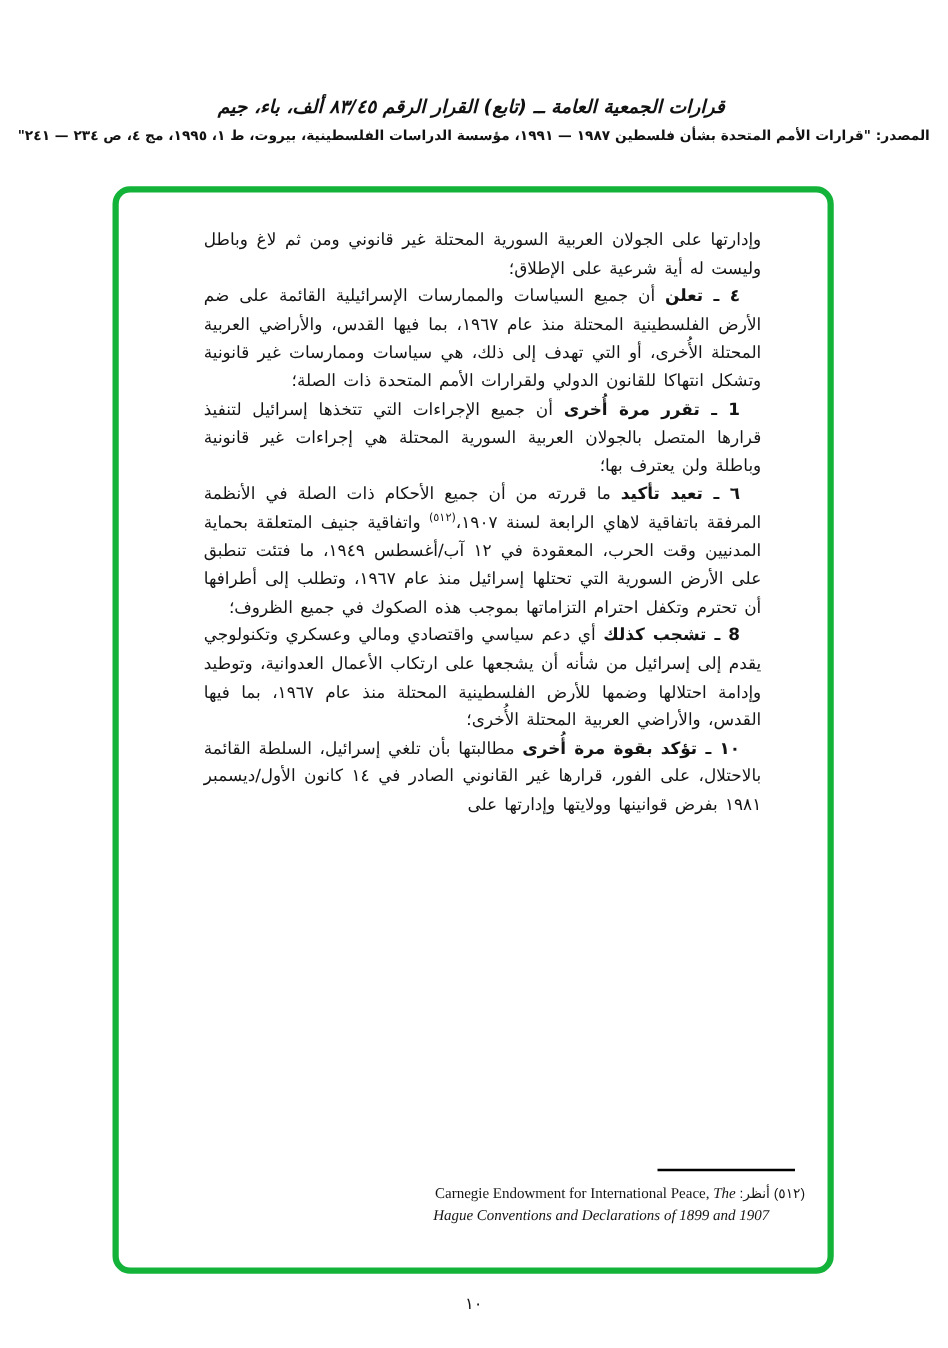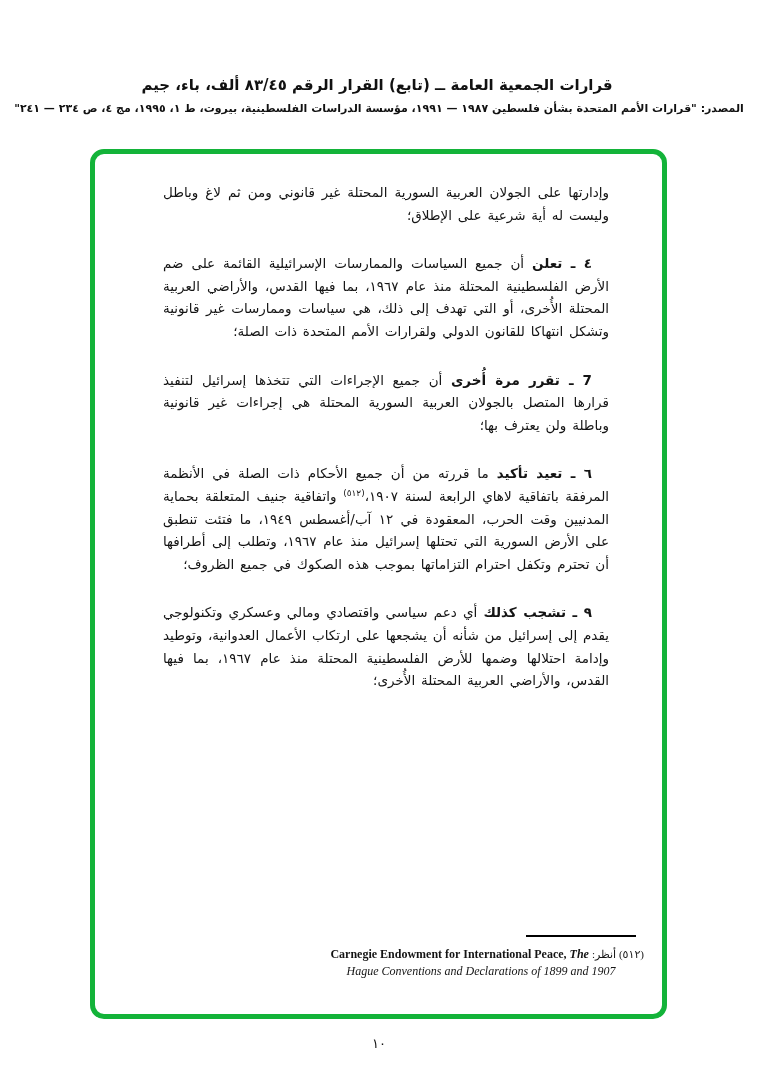--- a/index.html
+++ b/index.html
@@ -20,20 +20,21 @@
   }
   .hdr1 {
     position: absolute;
     top: 76px; left: 0; right: 4px;
     direction: rtl;
     text-align: center;
     font-weight: bold;
     font-size: 15px;
     color: #111;
     white-space: nowrap;
+    font-style: italic;
   }
   .hdr2 {
     position: absolute;
     top: 102px; left: 0; right: 0;
     direction: rtl;
     text-align: center;
     font-weight: bold;
     font-size: 11px;
     color: #111;
     white-space: nowrap;
@@ -52,21 +53,21 @@
     top: 27px; right: 53px;
     width: 446px;
     direction: rtl;
     text-align: justify;
     font-size: 13.5px;
     line-height: 22.6px;
     word-spacing: 1.5px;
     color: #141414;
   }
   .text-col p { margin: 0; }
-  .text-col p.indent { text-indent: 17px; margin-top: 26px; }
+  .text-col p.indent { text-indent: 17px; }
   .text-col b { font-weight: bold; }
   sup.fnref {
     font-size: 9px;
     line-height: 0;
     vertical-align: super;
   }
   .fn-sep {
     position: absolute;
     top: 781px; right: 26px;
     width: 110px;
@@ -80,25 +81,25 @@
     font-size: 12px;
     line-height: 17px;
     color: #141414;
   }
   .fn-line1 {
     direction: rtl;
     text-align: right;
     white-space: nowrap;
   }
   .fn-ar {
-    font-family: Liberation Serif, serif;
+    font-family: Liberation Sans, sans-serif;
     font-size: 11px;
     text-align: right;
   }
-  .fn-en { direction: ltr; unicode-bidi: embed; font-weight: bold; }
+  .fn-en { direction: ltr; unicode-bidi: embed; }
   .fn-line2, .fn-line3 {
     direction: ltr;
     text-align: center;
     padding-left: 14px;
   }
   .pageno {
     position: absolute;
     top: 1036px; left: 0; right: 0;
     text-align: center;
     font-size: 13px;
@@ -112,23 +113,24 @@
 
   <div class="hdr1">قرارات الجمعية العامة ــ (تابع) القرار الرقم ٨٣/٤٥ ألف، باء، جيم</div>
 
   <div class="hdr2">المصدر: "قرارات الأمم المتحدة بشأن فلسطين ١٩٨٧ — ١٩٩١، مؤسسة الدراسات الفلسطينية، بيروت، ط ١، ١٩٩٥، مج ٤، ص ٢٣٤ — ٢٤١"</div>
 
   <div class="green-box" style="border-color: rgb(19, 179, 57);">
 
     <div class="text-col">
         <p>وإدارتها على الجولان العربية السورية المحتلة غير قانوني ومن ثم لاغ وباطل وليست له أية شرعية على الإطلاق؛</p>
         <p class="indent"><b>٤ ـ تعلن</b> أن جميع السياسات والممارسات الإسرائيلية القائمة على ضم الأرض الفلسطينية المحتلة منذ عام ١٩٦٧، بما فيها القدس، والأراضي العربية المحتلة الأُخرى، أو التي تهدف إلى ذلك، هي سياسات وممارسات غير قانونية وتشكل انتهاكا للقانون الدولي ولقرارات الأمم المتحدة ذات الصلة؛</p>
-        <p class="indent"><b>7 ـ تقرر مرة أُخرى</b> أن جميع الإجراءات التي تتخذها إسرائيل لتنفيذ قرارها المتصل بالجولان العربية السورية المحتلة هي إجراءات غير قانونية وباطلة ولن يعترف بها؛</p>
+        <p class="indent"><b>1 ـ تقرر مرة أُخرى</b> أن جميع الإجراءات التي تتخذها إسرائيل لتنفيذ قرارها المتصل بالجولان العربية السورية المحتلة هي إجراءات غير قانونية وباطلة ولن يعترف بها؛</p>
         <p class="indent"><b>٦ ـ تعيد تأكيد</b> ما قررته من أن جميع الأحكام ذات الصلة في الأنظمة المرفقة باتفاقية لاهاي الرابعة لسنة ١٩٠٧،<sup class="fnref">(٥١٢)</sup> واتفاقية جنيف المتعلقة بحماية المدنيين وقت الحرب، المعقودة في ١٢ آب/أغسطس ١٩٤٩، ما فتئت تنطبق على الأرض السورية التي تحتلها إسرائيل منذ عام ١٩٦٧، وتطلب إلى أطرافها أن تحترم وتكفل احترام التزاماتها بموجب هذه الصكوك في جميع الظروف؛</p>
-        <p class="indent"><b>٩ ـ تشجب كذلك</b> أي دعم سياسي واقتصادي ومالي وعسكري وتكنولوجي يقدم إلى إسرائيل من شأنه أن يشجعها على ارتكاب الأعمال العدوانية، وتوطيد وإدامة احتلالها وضمها للأرض الفلسطينية المحتلة منذ عام ١٩٦٧، بما فيها القدس، والأراضي العربية المحتلة الأُخرى؛</p>
+        <p class="indent"><b>8 ـ تشجب كذلك</b> أي دعم سياسي واقتصادي ومالي وعسكري وتكنولوجي يقدم إلى إسرائيل من شأنه أن يشجعها على ارتكاب الأعمال العدوانية، وتوطيد وإدامة احتلالها وضمها للأرض الفلسطينية المحتلة منذ عام ١٩٦٧، بما فيها القدس، والأراضي العربية المحتلة الأُخرى؛</p>
+        <p class="indent"><b>١٠ ـ تؤكد بقوة مرة أُخرى</b> مطالبتها بأن تلغي إسرائيل، السلطة القائمة بالاحتلال، على الفور، قرارها غير القانوني الصادر في ١٤ كانون الأول/ديسمبر ١٩٨١ بفرض قوانينها وولايتها وإدارتها على</p>
       </div>
 
     <div class="fn-sep"></div>
 
     <div class="footnote">
       <div class="fn-line1">
         <span class="fn-ar"><span>(٥١٢)</span> <span>أنظر:</span></span>
         <span class="fn-en"><span>Carnegie Endowment for International Peace, </span><i>The</i></span>
       </div>
       <div class="fn-line2"><i>Hague Conventions and Declarations of 1899 and 1907</i></div>

